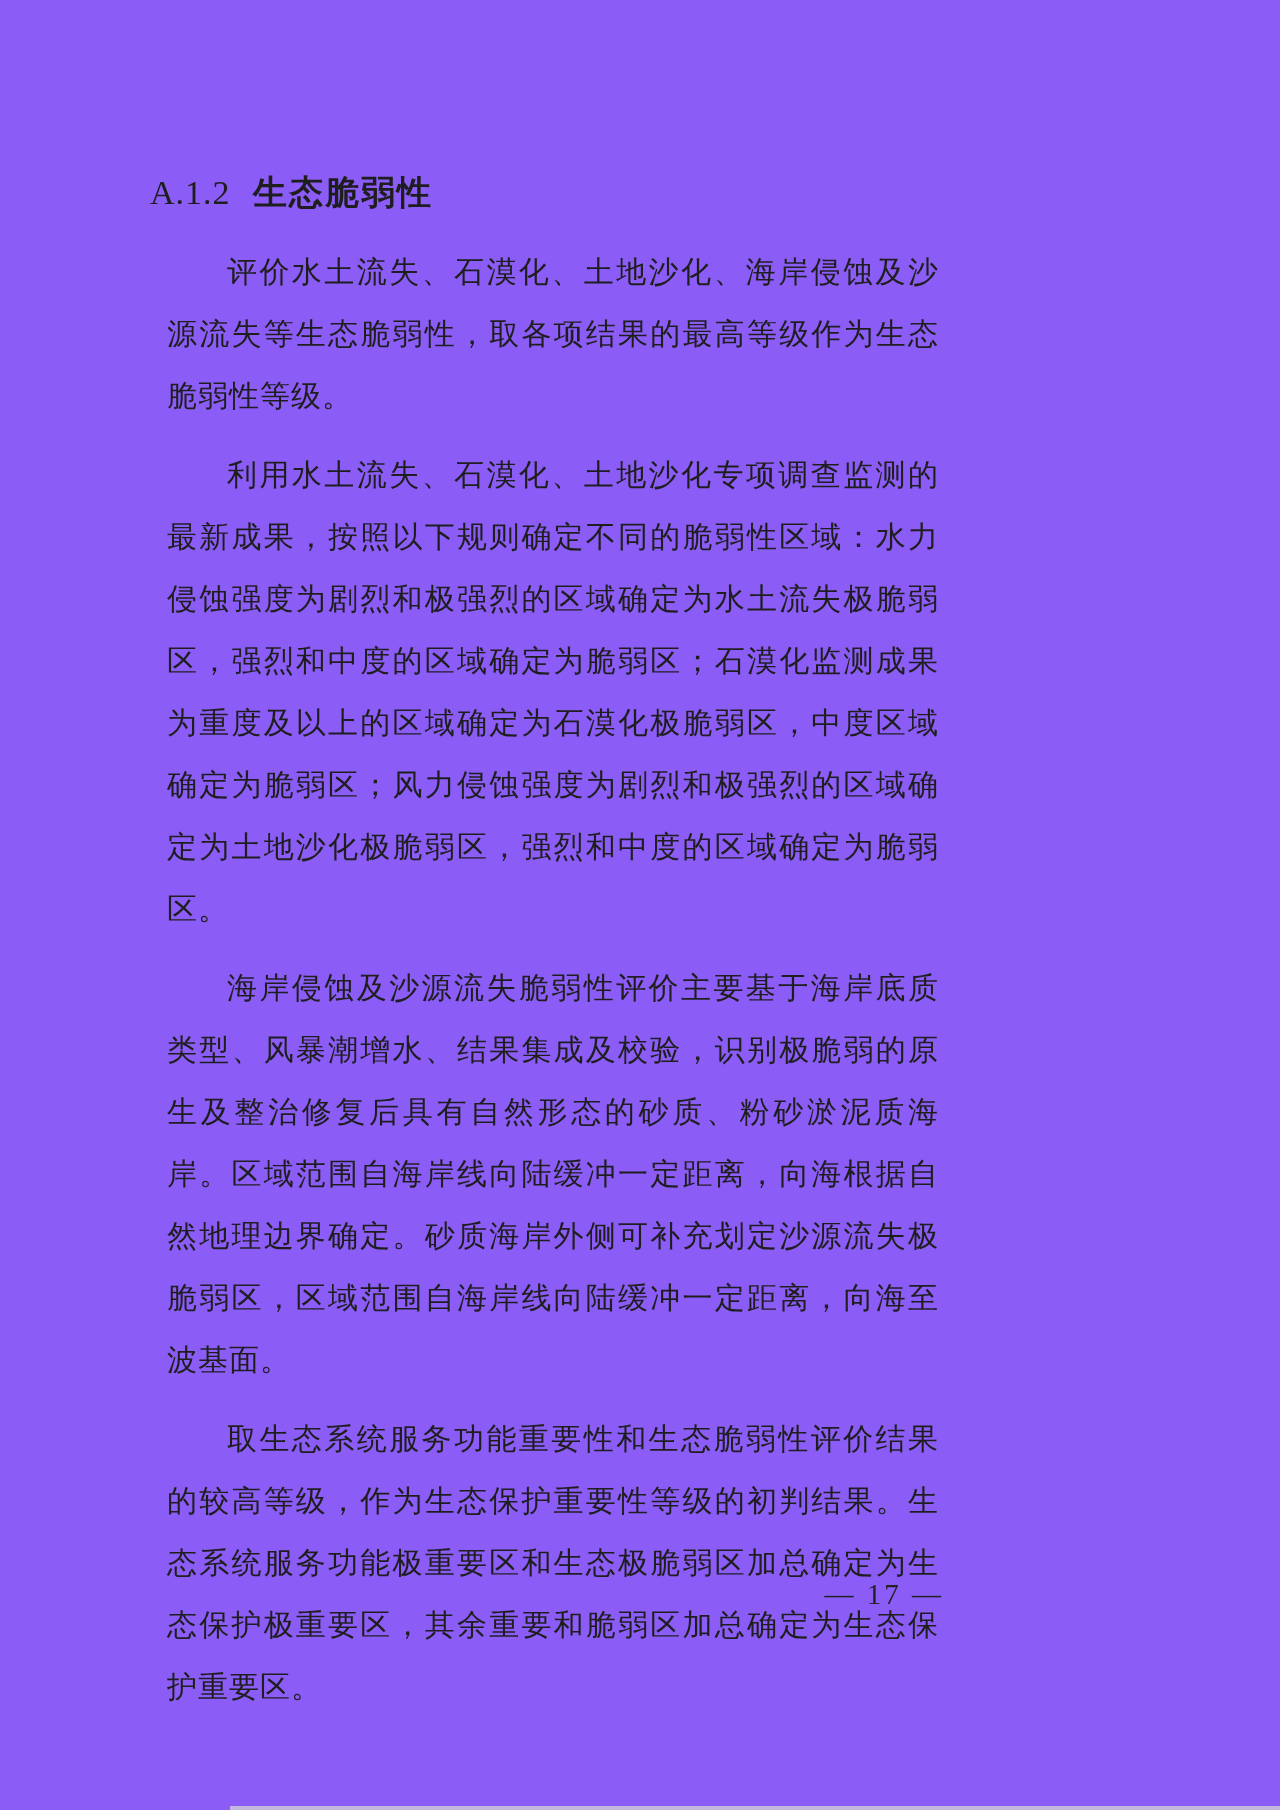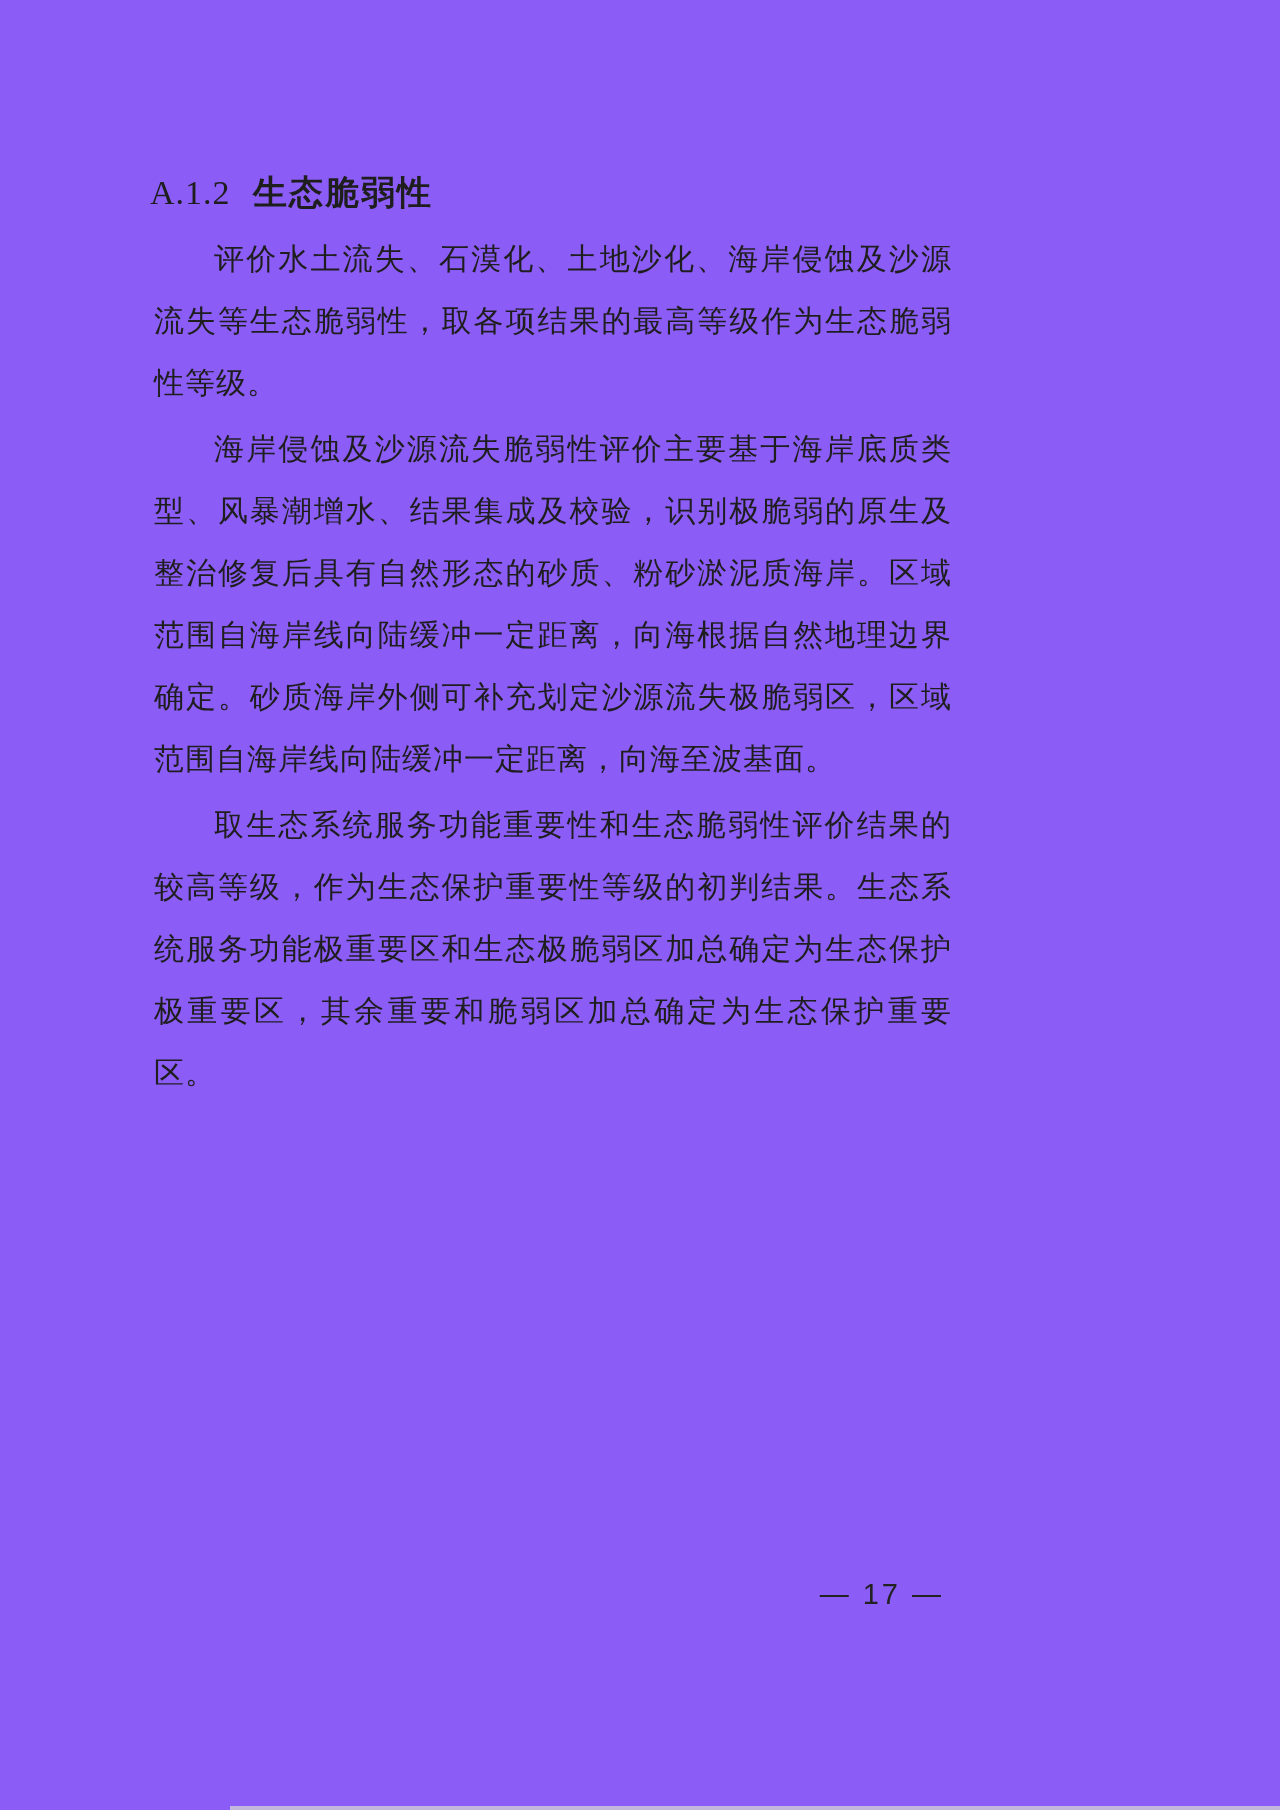--- a/index.html
+++ b/index.html
@@ -35,36 +35,36 @@
     font-family: "Liberation Serif", "DejaVu Serif", serif;
     letter-spacing: 1px;
   }
   .section-heading .htitle {
     font-family: "Liberation Sans", "DejaVu Sans", sans-serif;
     font-weight: bold;
     margin-left: 14px;
     letter-spacing: 2px;
   }
   .para {
-    margin: 4px;
+    margin: 17px;
     padding: 0;
     font-size: 30px;
     line-height: 62px;
     letter-spacing: 1px;
     text-indent: 2em;
     text-align: justify;
     text-align-last: left;
   }
   .page-number {
     position: absolute;
     top: 1578px;
     right: 336px;
     font-size: 29px;
     letter-spacing: 3px;
-    font-family: Liberation Sans, sans-serif;
+    font-family: Liberation Serif, serif;
     color: #222;
     white-space: nowrap;
   }
   .scan-artifact {
     position: absolute;
     bottom: 0;
     left: 230px;
     width: 1050px;
     height: 4px;
     background: #d6d6d6;
@@ -77,20 +77,21 @@
 <div class="page">
   <div class="content">
 
     <h2 class="section-heading">
       <span class="hnum">A.1.2</span>
       <span class="htitle">生态脆弱性</span>
     </h2>
 
     <p class="para">评价水土流失、石漠化、土地沙化、海岸侵蚀及沙源流失等生态脆弱性，取各项结果的最高等级作为生态脆弱性等级。</p>
 
+    <p class="para">利用水土流失、石漠化、土地沙化专项调查监测的最新成果，按照以下规则确定不同的脆弱性区域：水力侵蚀强度为剧烈和极强烈的区域确定为水土流失极脆弱区，强烈和中度的区域确定为脆弱区；石漠化监测成果为重度及以上的区域确定为石漠化极脆弱区，中度区域确定为脆弱区；风力侵蚀强度为剧烈和极强烈的区域确定为土地沙化极脆弱区，强烈和中度的区域确定为脆弱区。</p>
 
     <p class="para">海岸侵蚀及沙源流失脆弱性评价主要基于海岸底质类型、风暴潮增水、结果集成及校验，识别极脆弱的原生及整治修复后具有自然形态的砂质、粉砂淤泥质海岸。区域范围自海岸线向陆缓冲一定距离，向海根据自然地理边界确定。砂质海岸外侧可补充划定沙源流失极脆弱区，区域范围自海岸线向陆缓冲一定距离，向海至波基面。</p>
 
 
     <p class="para">取生态系统服务功能重要性和生态脆弱性评价结果的较高等级，作为生态保护重要性等级的初判结果。生态系统服务功能极重要区和生态极脆弱区加总确定为生态保护极重要区，其余重要和脆弱区加总确定为生态保护重要区。</p>
 
   </div>
 
   <div class="page-number">— 17 —</div>
 

